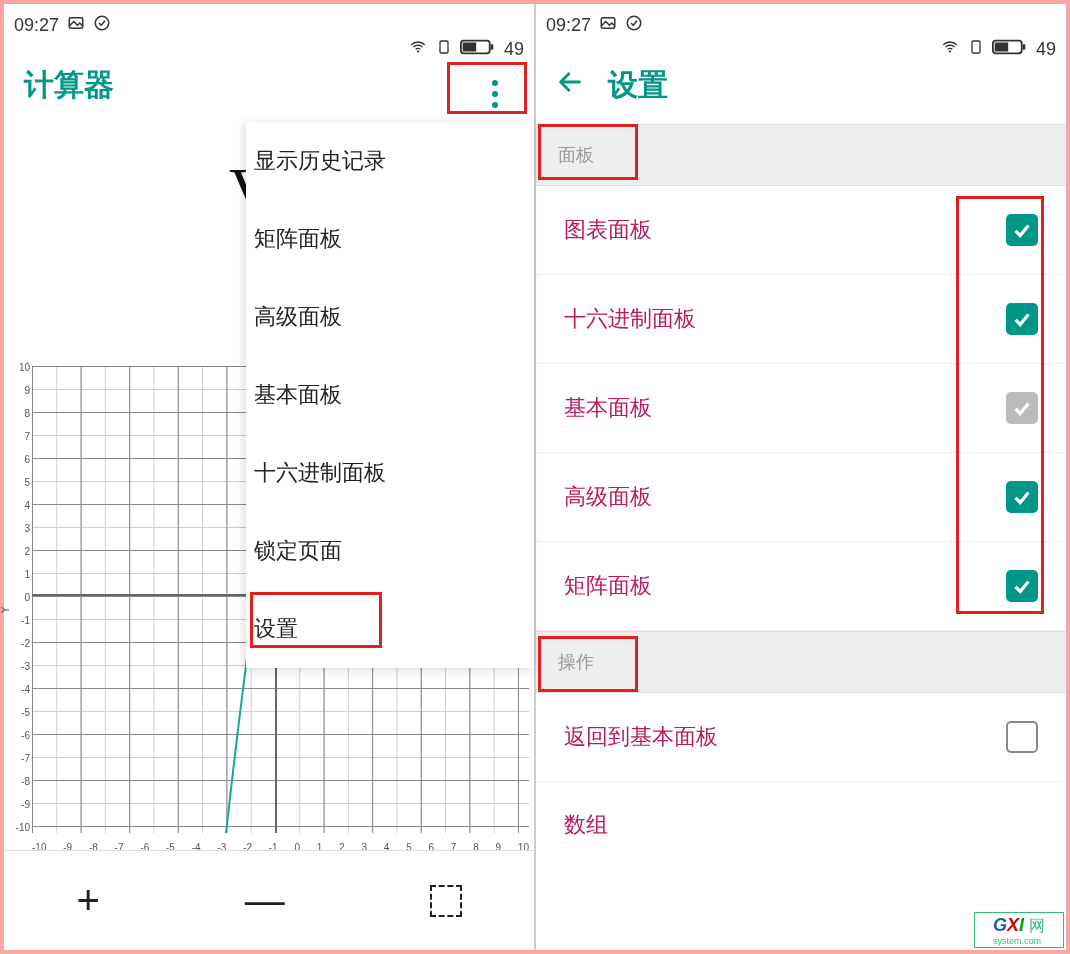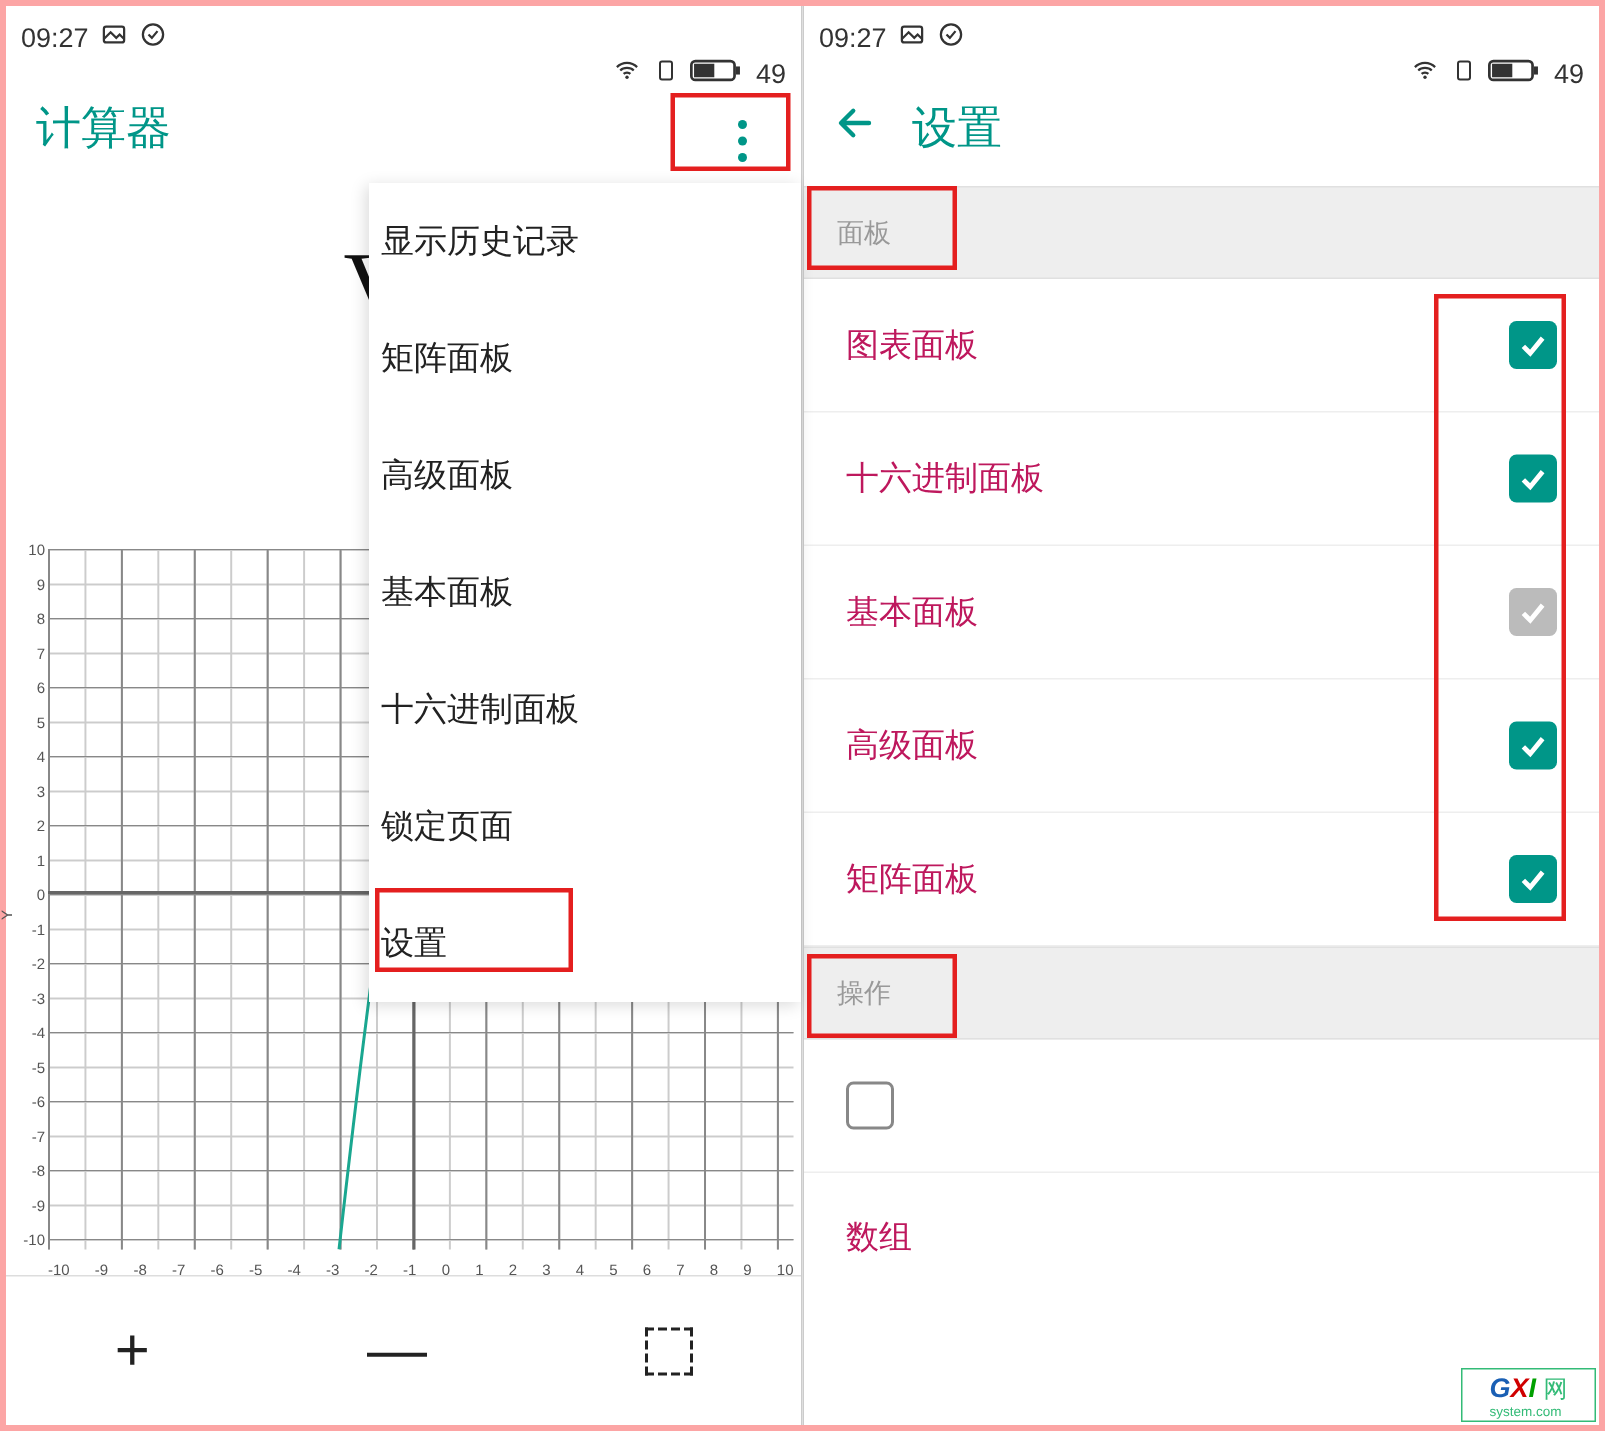--- a/index.html
+++ b/index.html
@@ -45,21 +45,21 @@
   .app-header {
     height: 78px;
     display: flex;
     align-items: center;
     padding: 0 20px;
     position: relative;
   }
   .app-title {
     font-size: 30px;
     color: #009688;
-    font-weight: 400;
+    font-weight: 700;
   }
   .back-arrow {
     color: #009688;
     font-size: 28px;
     margin-right: 24px;
   }
   .more-dots {
     position: absolute;
     right: 24px;
     top: 26px;
@@ -447,20 +447,21 @@
             </svg>
           </div>
       </div>
 
       <div class="red-box" style="left:420px;top:192px;width:88px;height:418px;"></div>
 
       <div class="section-header">操作</div>
       <div class="red-box" style="left:2px;top:632px;width:100px;height:56px;"></div>
 
       <div class="setting-row">
+        <span>返回到基本面板</span>
         <div class="checkbox unchecked"></div>
       </div>
       <div class="setting-row" style="border-bottom:none;">
         <span>数组</span>
         <span></span>
       </div>
     </div>
   </div>
 
 </div>

